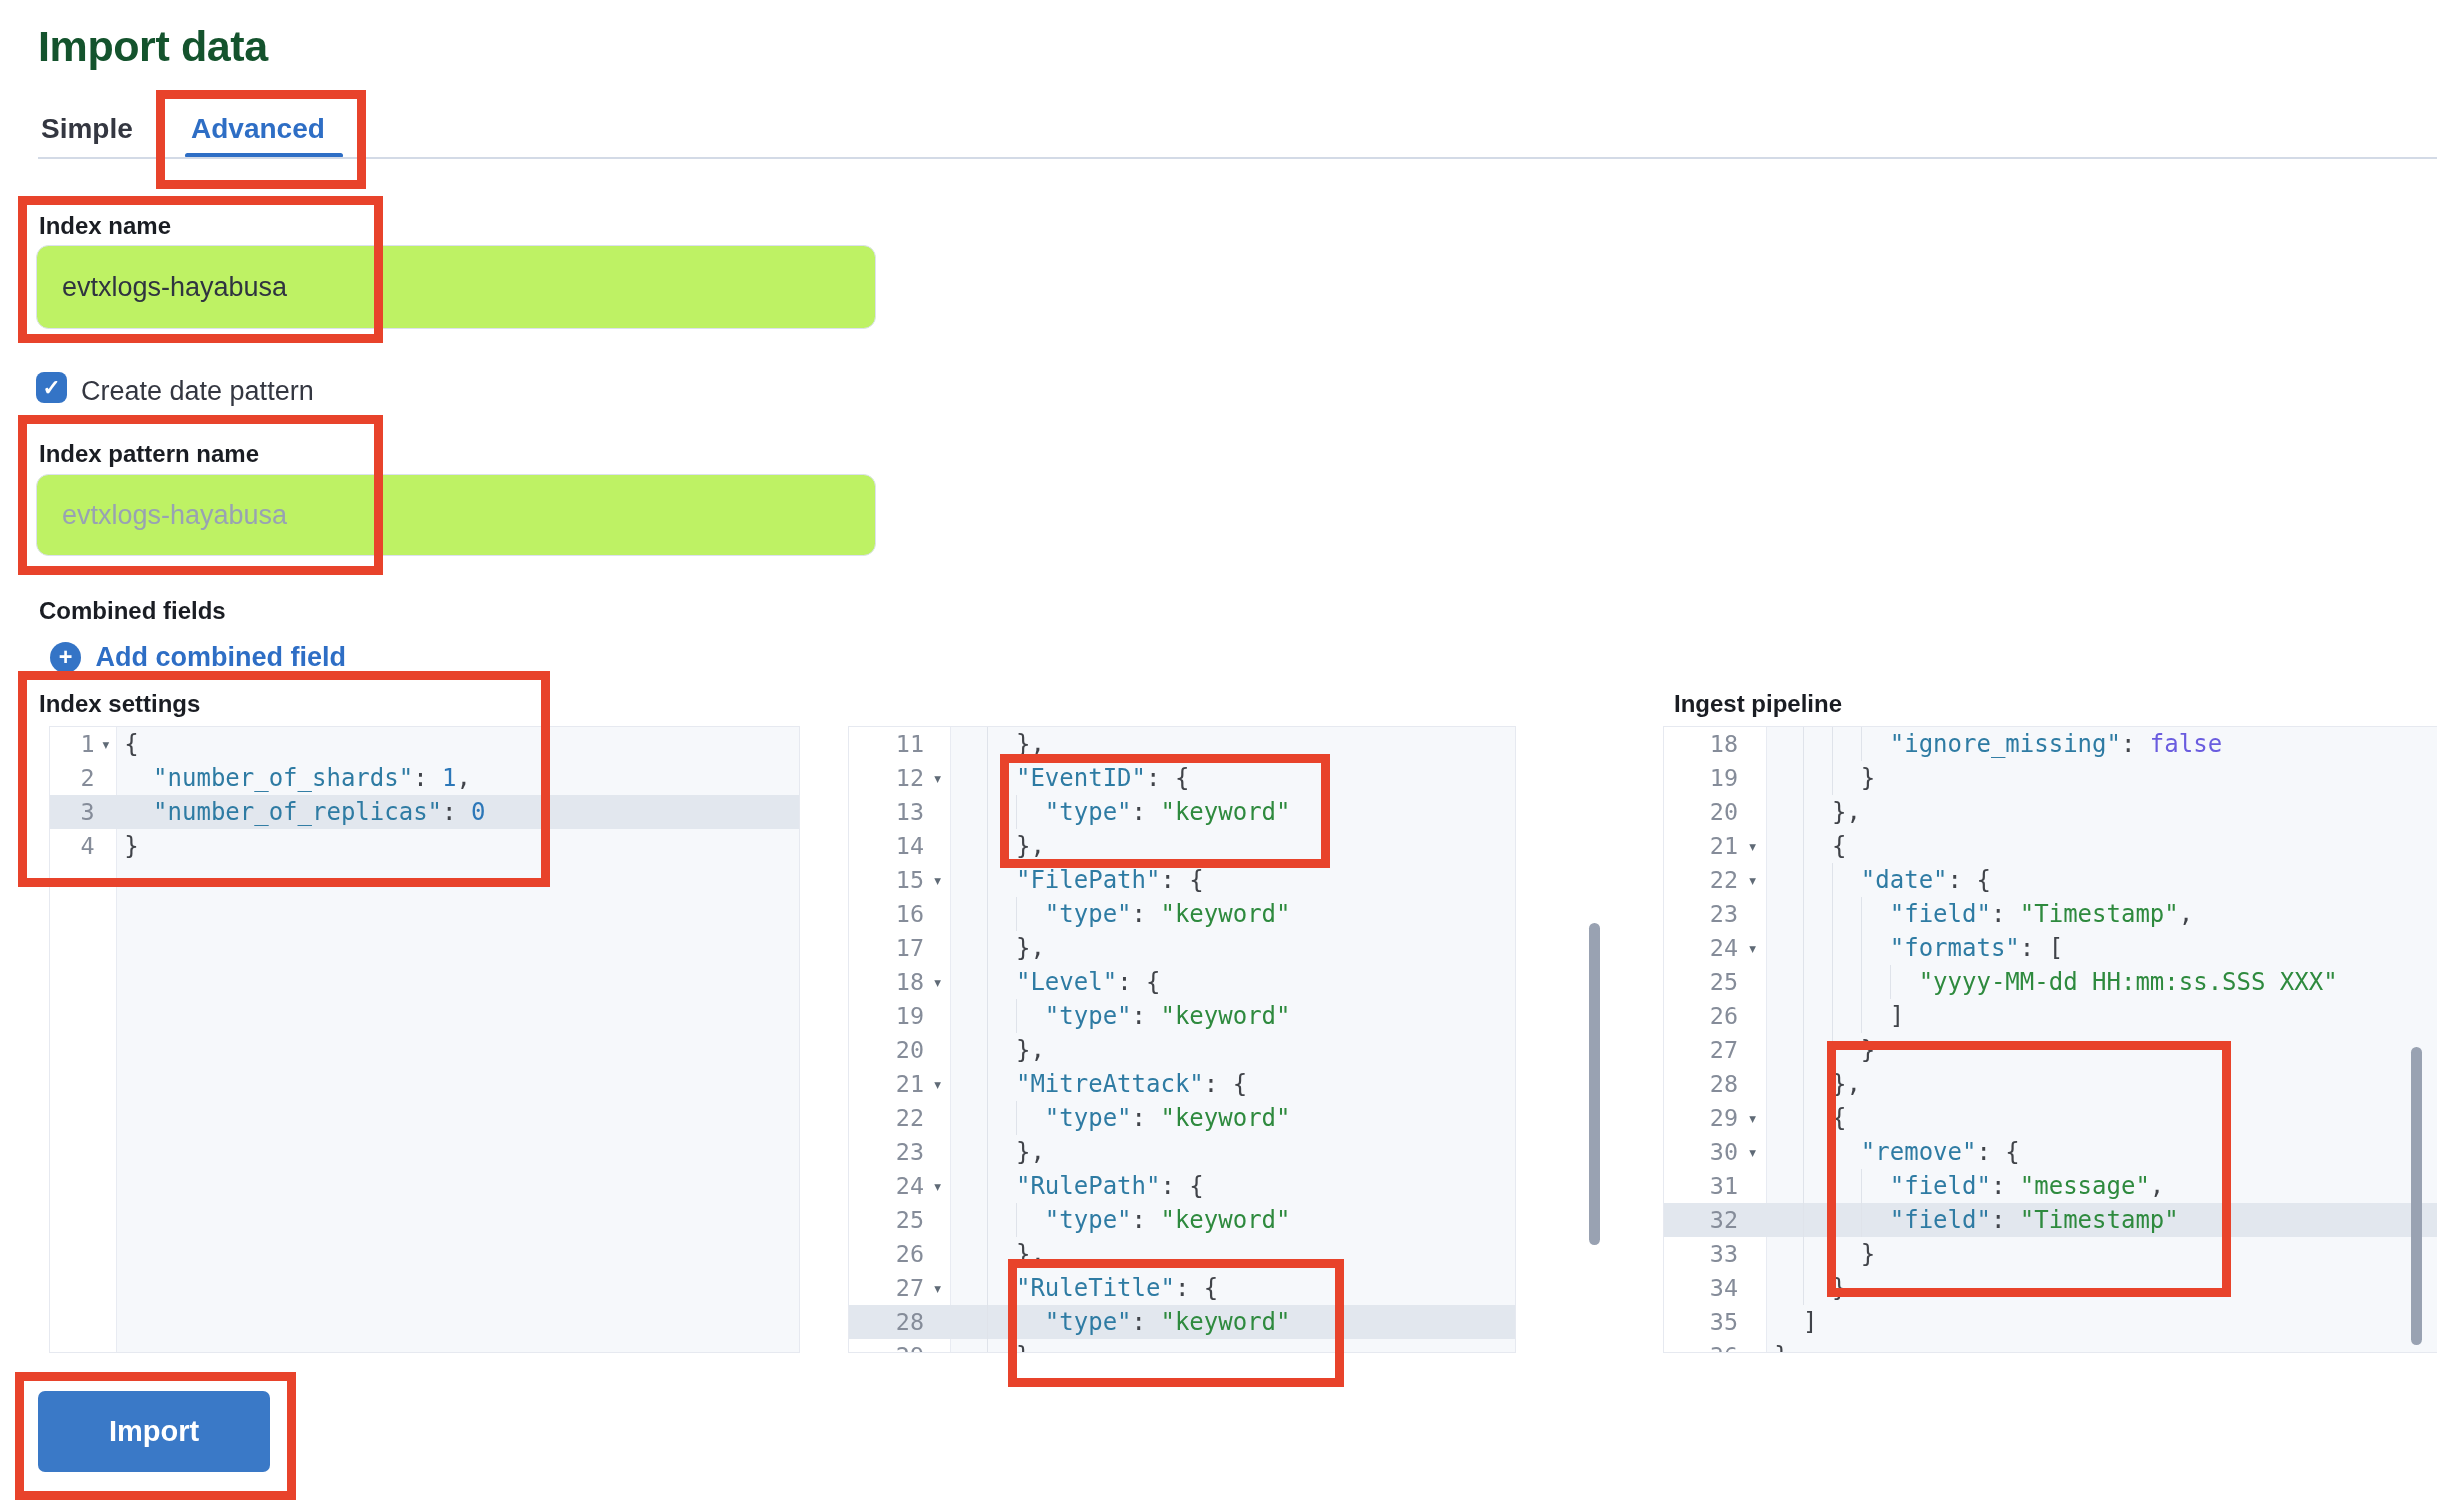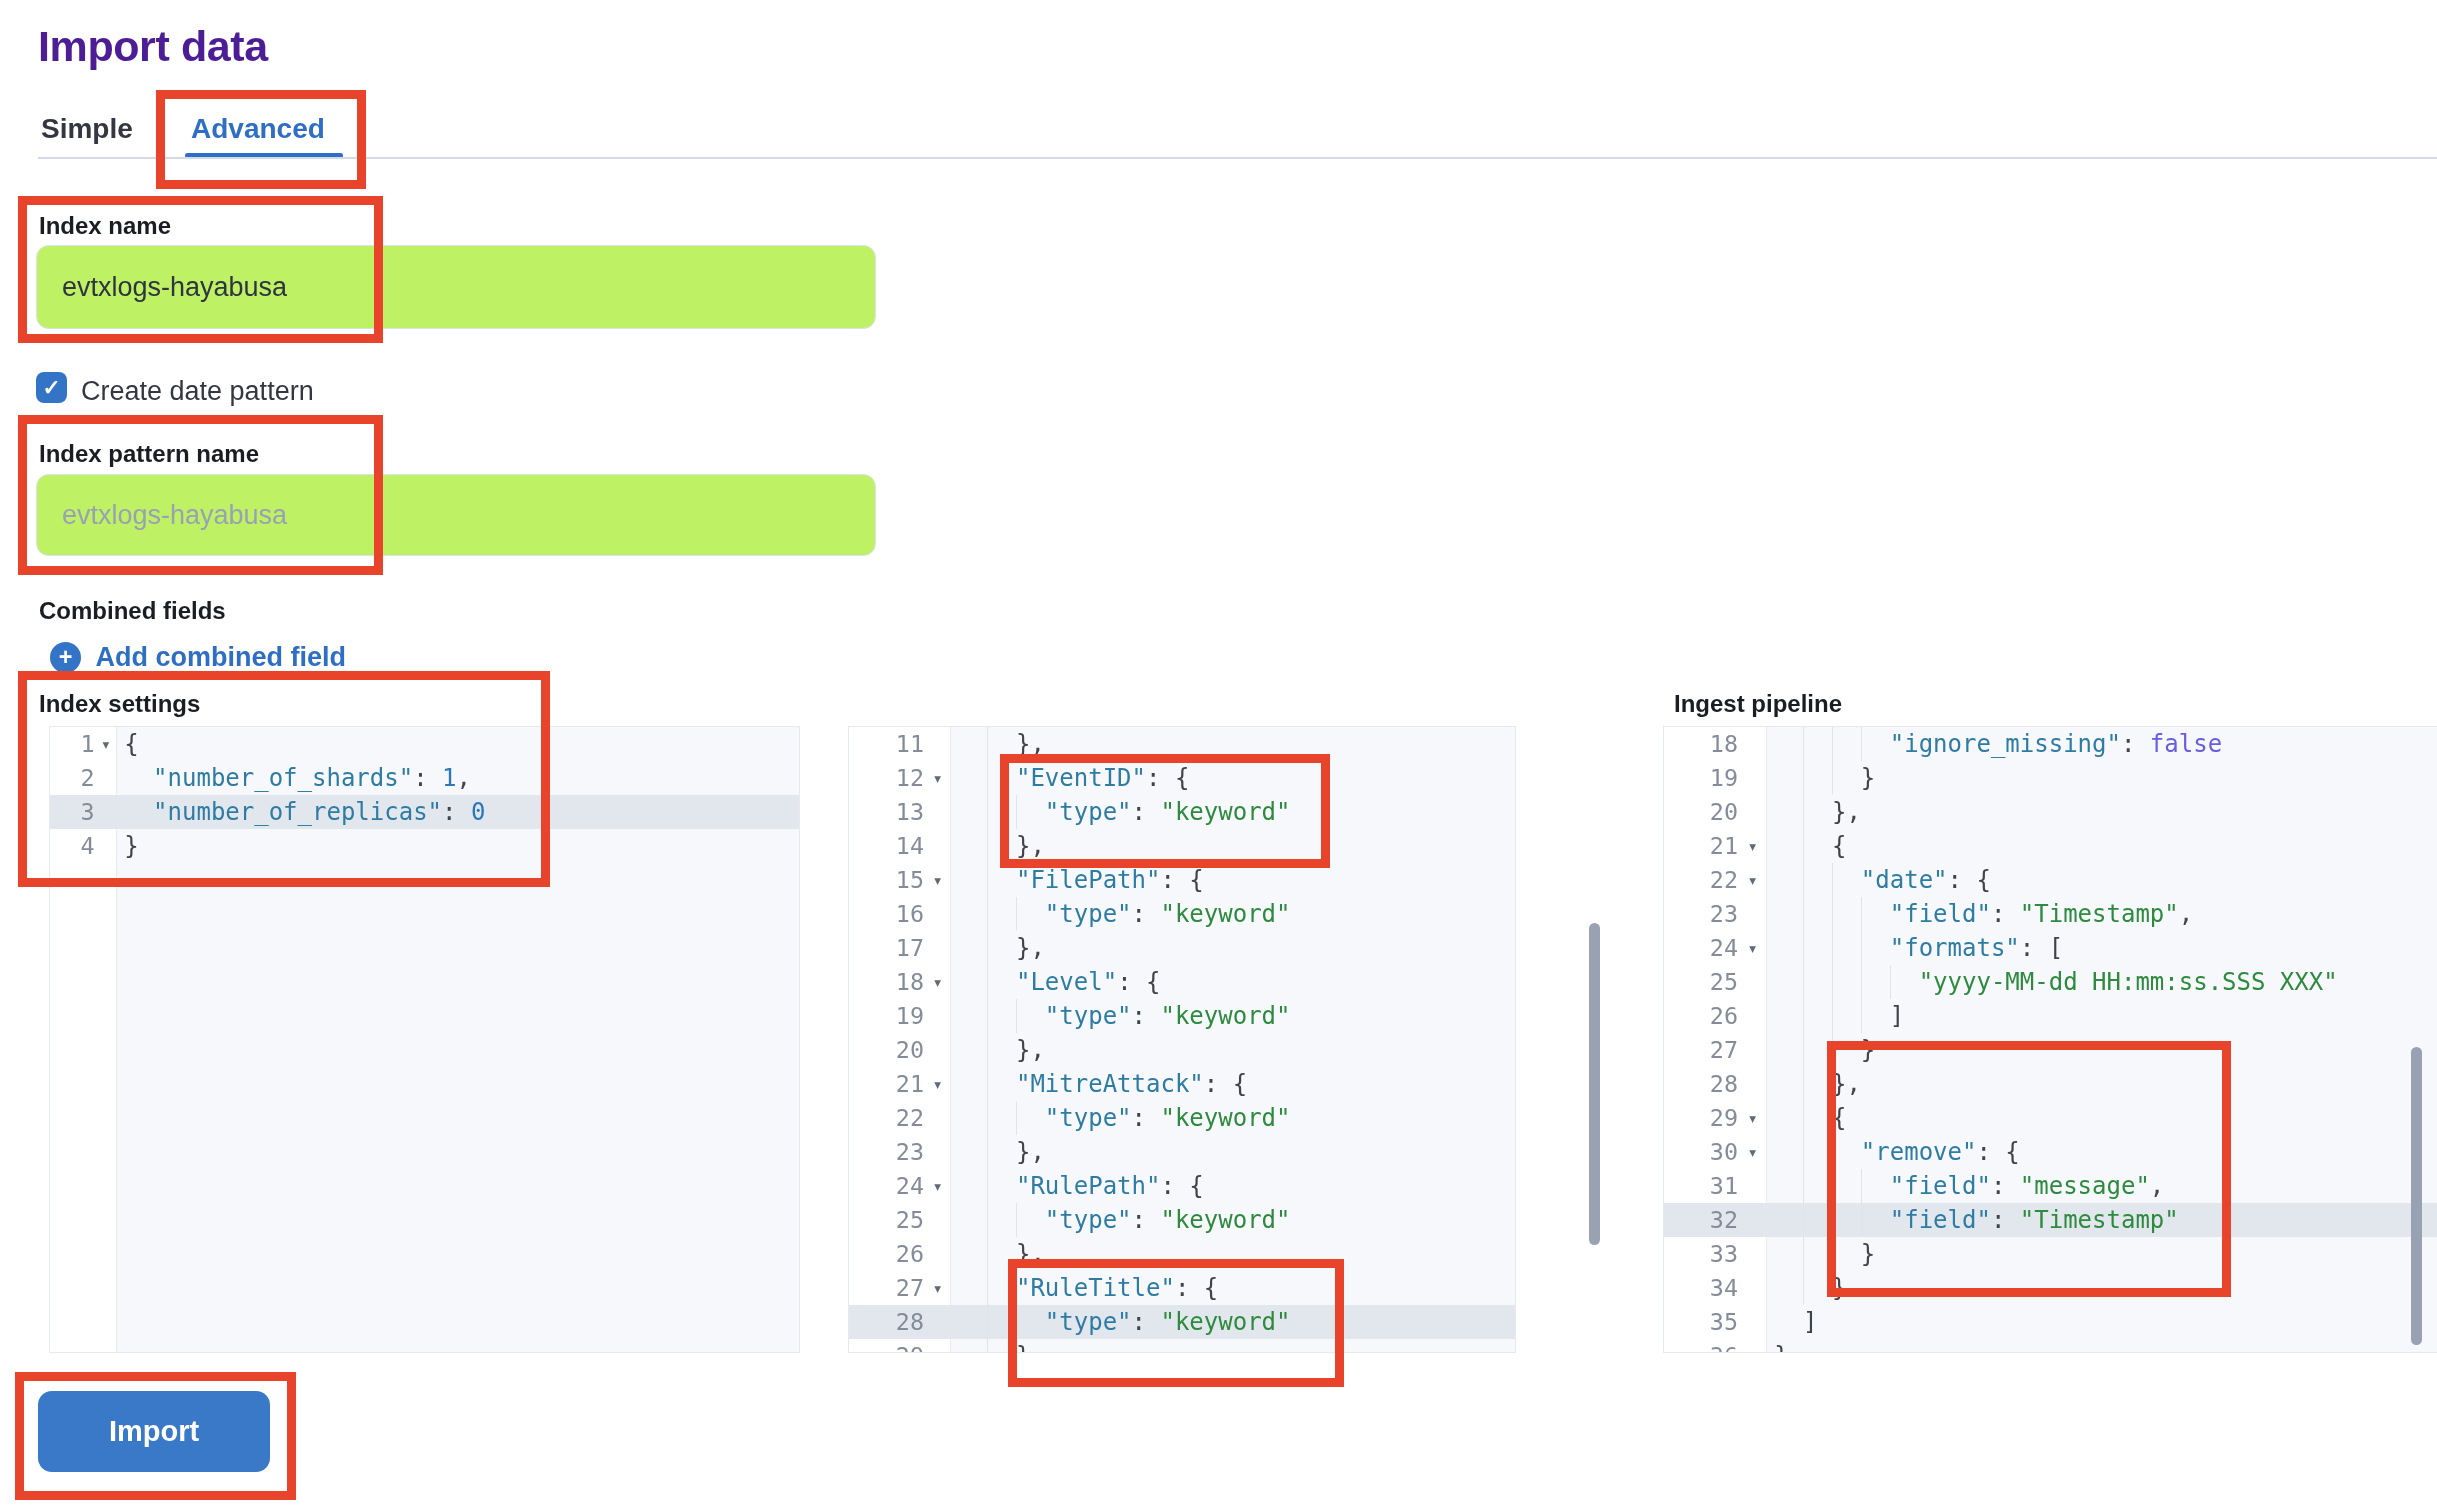--- a/index.html
+++ b/index.html
@@ -4,21 +4,21 @@
 <style>
   * { margin:0; padding:0; box-sizing:border-box; }
   html,body { background:#ffffff; }
   .screen{
     position:relative; width:2438px; height:1508px; overflow:hidden;
     background:#ffffff; font-family:"Liberation Sans", sans-serif; color:#343741;
   }
   .abs{ position:absolute; }
 
   
-  .page-title{ left:38px; top:21.6px; font-size:43px; font-weight:700; color:#4c1d95; letter-spacing:-0.4px; }
+  .page-title{ left:38px; top:21.6px; font-size:43px; font-weight:700; color:#14532d; letter-spacing:-0.4px; }
   .tab{ top:113px; font-size:28px; font-weight:700; color:#343741; cursor:pointer; }
   .tab-simple{ left:41px; }
   .tab-advanced{ left:191px; color:#2e6ec5; }
   .tab-underline{ left:185px; top:153px; width:158px; height:5.4px; background:#2e6ec5; border-radius:2.7px; }
   .divider{ left:38px; top:157px; width:2400px; height:1.8px; background:#d3dae6; }
 
   
   .field-label{ font-size:24px; font-weight:700; color:#1a1d23; }
   .lbl-index-name{ left:39px; top:212px; }
   .lbl-index-pattern{ left:39px; top:440px; }
@@ -97,21 +97,21 @@
   .anno-index-pattern{ left:18px; top:415px; width:365px; height:160px; }
   .anno-settings{ left:18px; top:671px; width:532px; height:216px; }
   .anno-eventid{ left:1000px; top:754px; width:330px; height:114px; }
   .anno-ruletitle{ left:1008px; top:1259px; width:336px; height:128px; }
   .anno-remove{ left:1827px; top:1041px; width:404px; height:256px; }
   .anno-import{ left:15.3px; top:1372px; width:281px; height:128px; }
 
   
   .import-btn{
     left:38px; top:1391px; width:232px; height:81px; background:#3a79c7; border:none;
-    border-radius:14px; color:#ffffff; font-family:"Liberation Sans", sans-serif;
+    border-radius:7px; color:#ffffff; font-family:"Liberation Sans", sans-serif;
     font-size:29px; font-weight:600; cursor:pointer;
   }
 </style>
 </head>
 <body>
 
 <div class="screen">
 
   <div class="abs page-title">Import data</div>
   <div class="abs tab tab-simple">Simple</div>

